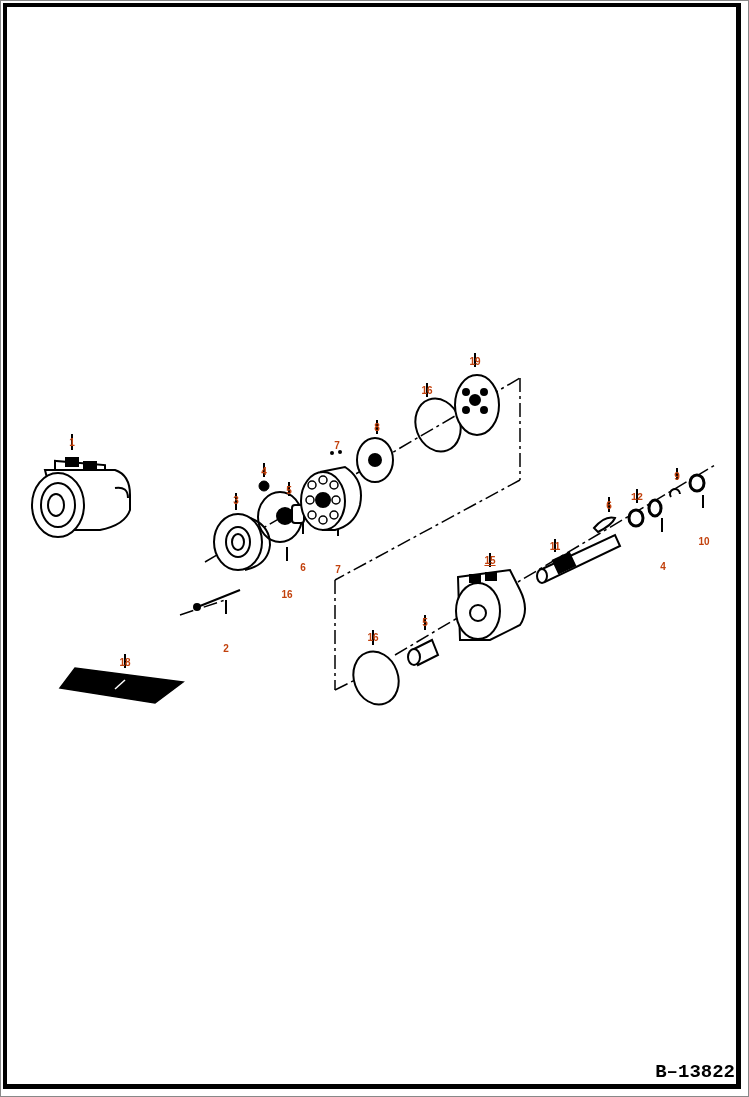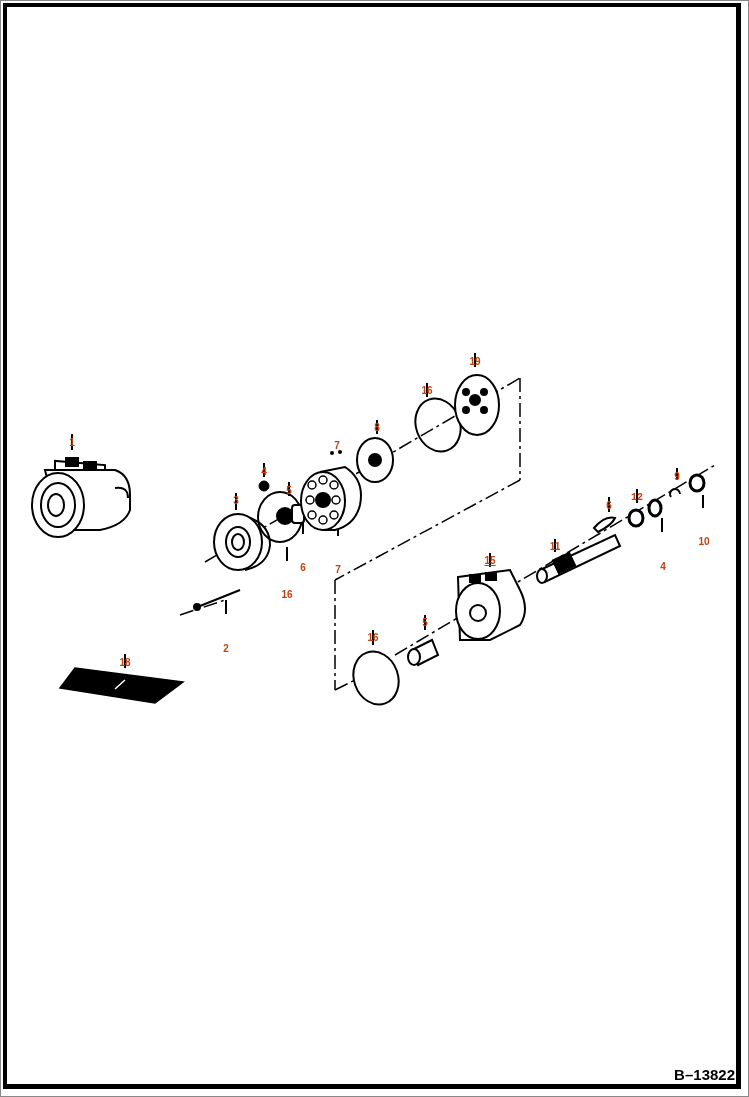--- a/index.html
+++ b/index.html
@@ -1,21 +1,21 @@
 <!DOCTYPE html>
 <html><head>
 <meta charset="utf-8">
 <style>
   html,body{margin:0;padding:0;background:#fff;}
   body{width:749px;height:1097px;position:relative;overflow:hidden;font-family:"Liberation Sans",sans-serif;}
   .frame{position:absolute;left:3px;top:3px;width:738px;height:1086px;border-left:4px solid #000;border-top:4px solid #000;border-right:5px solid #000;border-bottom:5px solid #000;box-sizing:border-box;}
   .outer{position:absolute;left:0;top:0;width:749px;height:1097px;border:1px solid #888;box-sizing:border-box;}
   svg.diagram{position:absolute;left:0;top:0;}
   .lbl{position:absolute;font-weight:bold;font-size:10px;color:#c2410c;transform:translateX(-50%);line-height:1;margin-top:20px;}
-  .fig{position:absolute;right:14px;bottom:14px;font-size:15px;font-weight:bold;color:#000;}
+  .fig{position:absolute;right:14px;bottom:14px;font-size:19px;font-weight:bold;color:#000;font-family:Liberation Mono, monospace;}
 </style>
 </head>
 <body>
 
 <div class="outer"></div>
 <div class="frame"></div>
 
 <svg class="diagram" width="749" height="1097" viewBox="0 0 749 1097">
   <g stroke="#000" fill="none" stroke-width="2">
 

